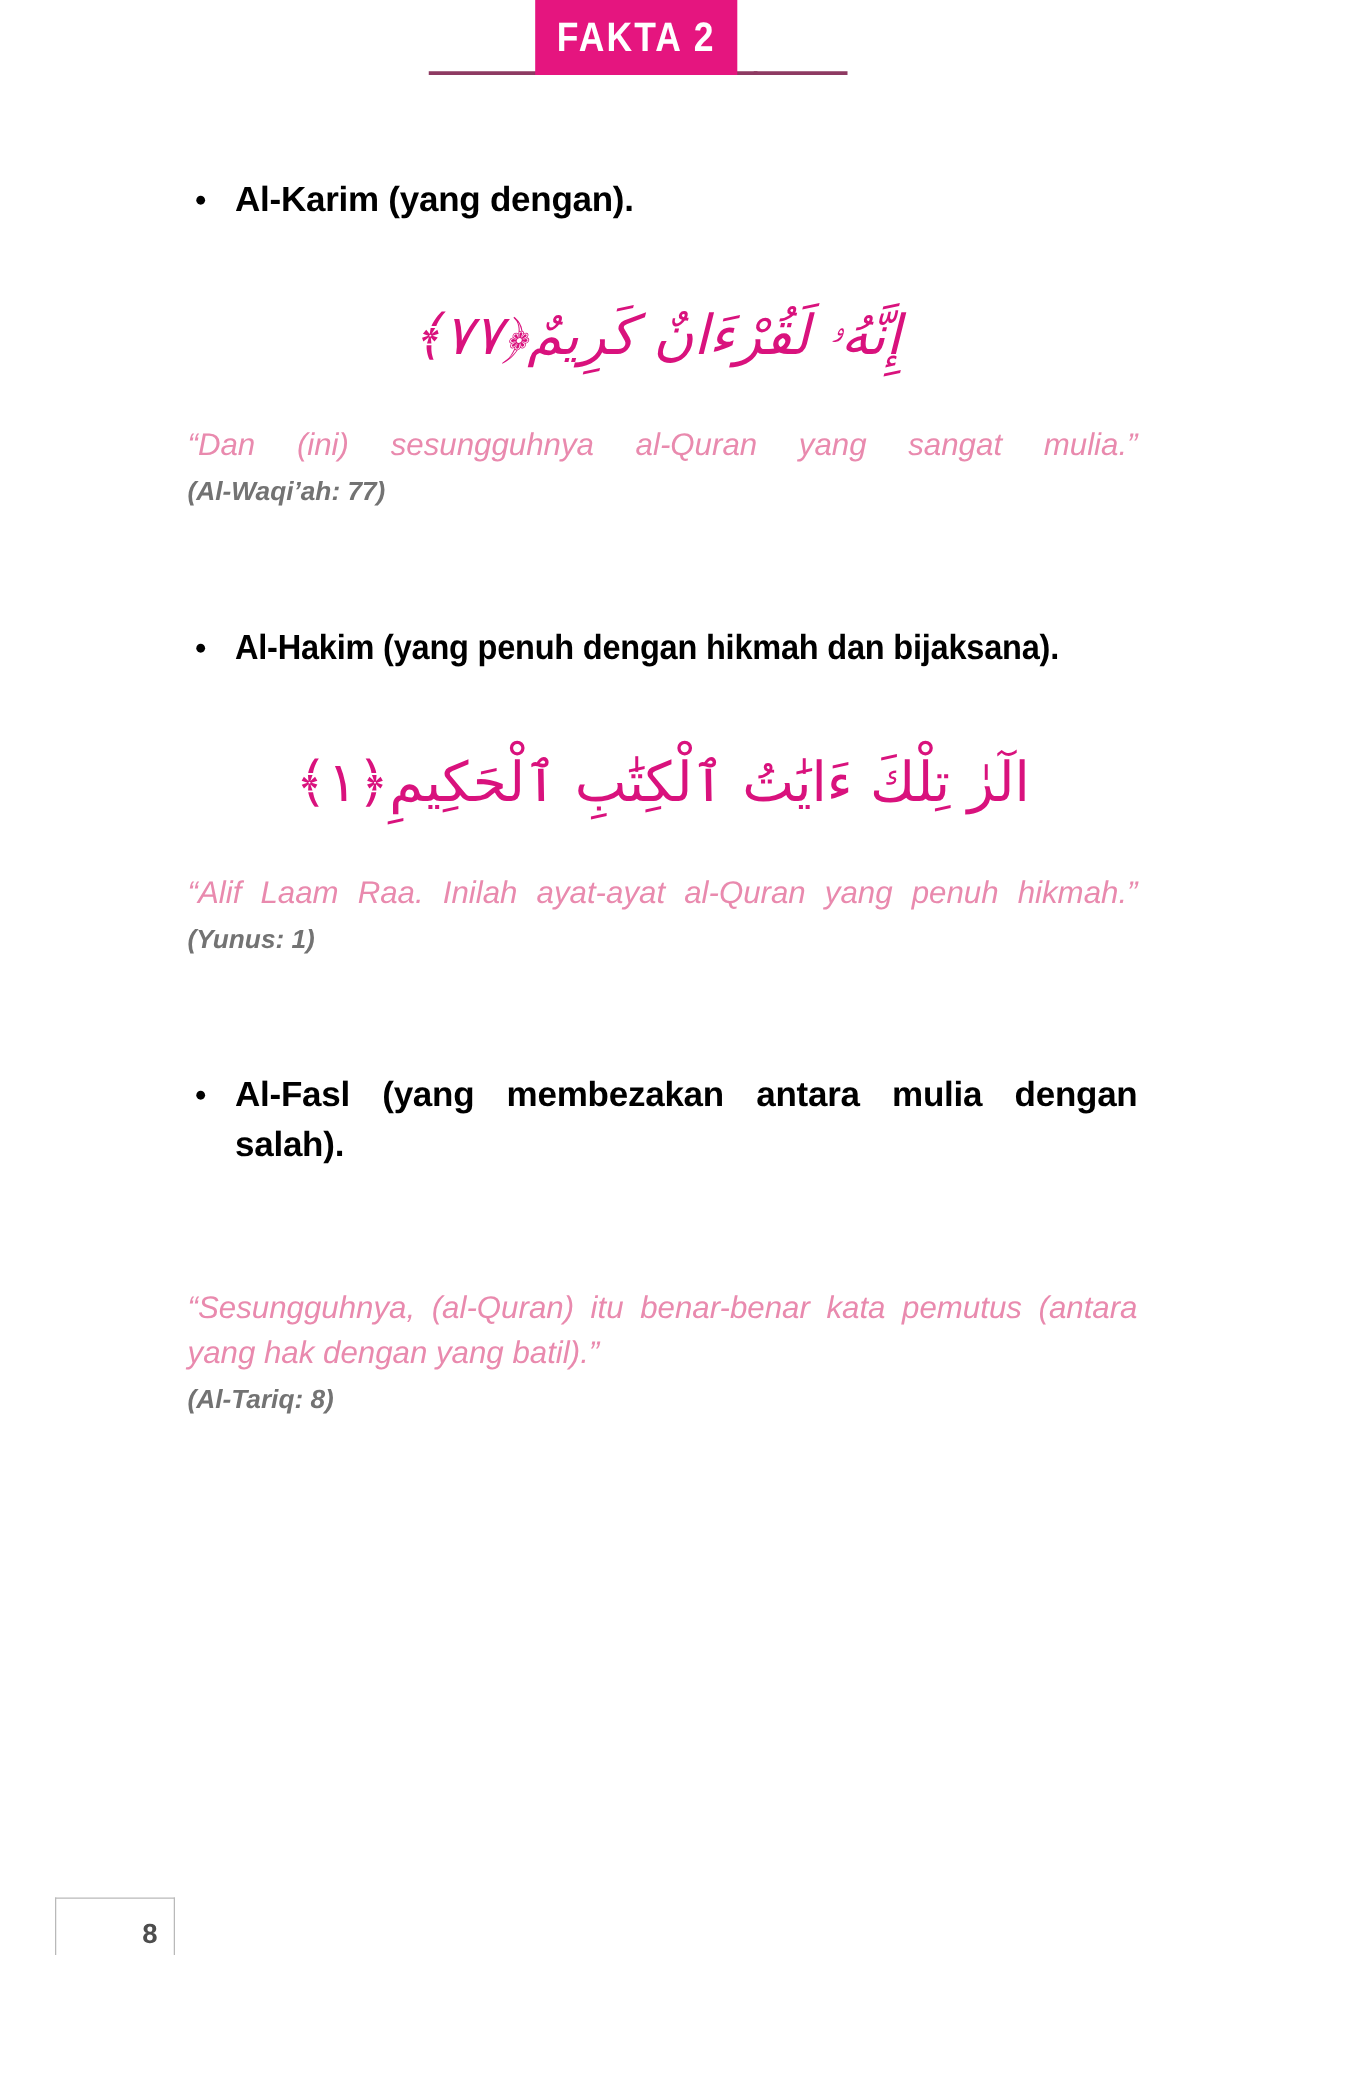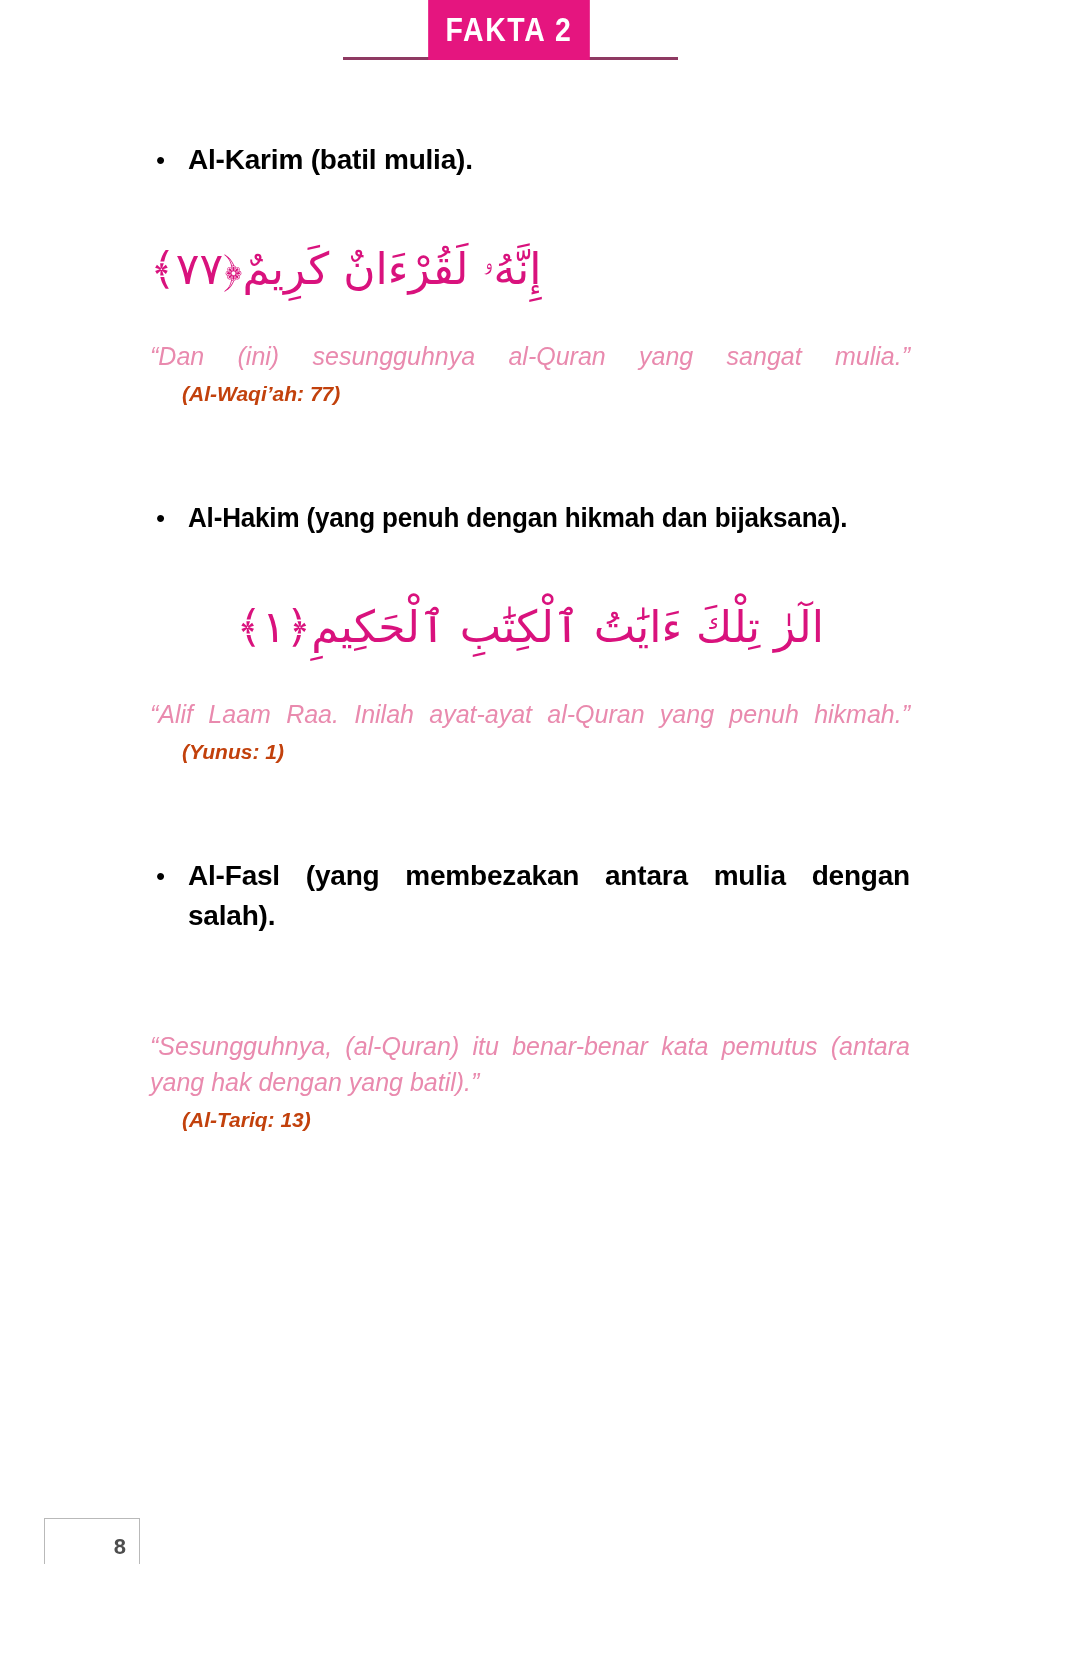--- a/index.html
+++ b/index.html
@@ -94,40 +94,39 @@
   
   .verse {
     direction: rtl;
     text-align: center;
     color: #d9127d;
     font-family: "DejaVu Sans", sans-serif;
     font-size: 44px;
     line-height: 1.5;
     unicode-bidi: isolate;
   }
-  .verse.right  { text-align: left;  padding-right: 10px; }
+  .verse.right  { text-align: center;  padding-right: 10px; font-style: italic; }
   .verse.center { }
 
   
   .translation {
     font-family: "Liberation Sans", sans-serif;
     font-style: italic;
     font-size: 25px;
     line-height: 36px;
     color: #e98aae;
     text-align: justify;
     text-align-last: left;
   }
   .cite {
     font-family: "Liberation Sans", sans-serif;
     font-weight: bold;
     font-size: 21px;
-    color: #c2410c;
+    color: #737373;
     white-space: nowrap;
-    margin-left: 32px;
   }
 
   
   .gap-verse1 { height: 56px; }
   .gap-trans  { height: 36px; }
   .gap-item   { height: 86px; }
 
   
   .footer {
     position: absolute;
@@ -157,21 +156,21 @@
   <div class="header-rule left"></div>
   <div class="header-rule right"></div>
   <div class="fakta-badge">FAKTA 2</div>
 </div>
 
 <div class="content">
 
   <div class="item">
     <div class="bullet-line">
       <div class="bullet-dot">•</div>
-      <div class="bullet-text">Al-Karim (batil mulia).</div>
+      <div class="bullet-text">Al-Karim (yang dengan).</div>
     </div>
 
     <div class="gap-verse1"></div>
 
     <div class="verse right"><span>إِنَّهُۥ لَقُرْءَانٌ كَرِيمٌ</span><span>﴿<span>٧٧</span>﴾</span></div>
 
     <div class="gap-trans"></div>
 
     <div class="translation"><span>“Dan (ini) sesungguhnya al-Quran yang sangat mulia.”</span> <span class="cite">(Al-Waqi’ah: 77)</span></div>
   </div>
@@ -199,20 +198,20 @@
     <div class="bullet-line">
       <div class="bullet-dot">•</div>
       <div class="bullet-text justify-last">Al-Fasl (yang membezakan antara mulia dengan salah).</div>
     </div>
 
     <div class="gap-verse1"></div>
 
 
     <div class="gap-trans"></div>
 
-    <div class="translation"><span>“Sesungguhnya, (al-Quran) itu benar-benar kata pemutus (antara yang hak dengan yang batil).”</span><br><span class="cite">(Al-Tariq: 13)</span></div>
+    <div class="translation"><span>“Sesungguhnya, (al-Quran) itu benar-benar kata pemutus (antara yang hak dengan yang batil).”</span><br><span class="cite">(Al-Tariq: 8)</span></div>
   </div>
 
 </div>
 
 <div class="footer">
   <div class="footer-num">8</div>
 </div>
 
 </body></html>

